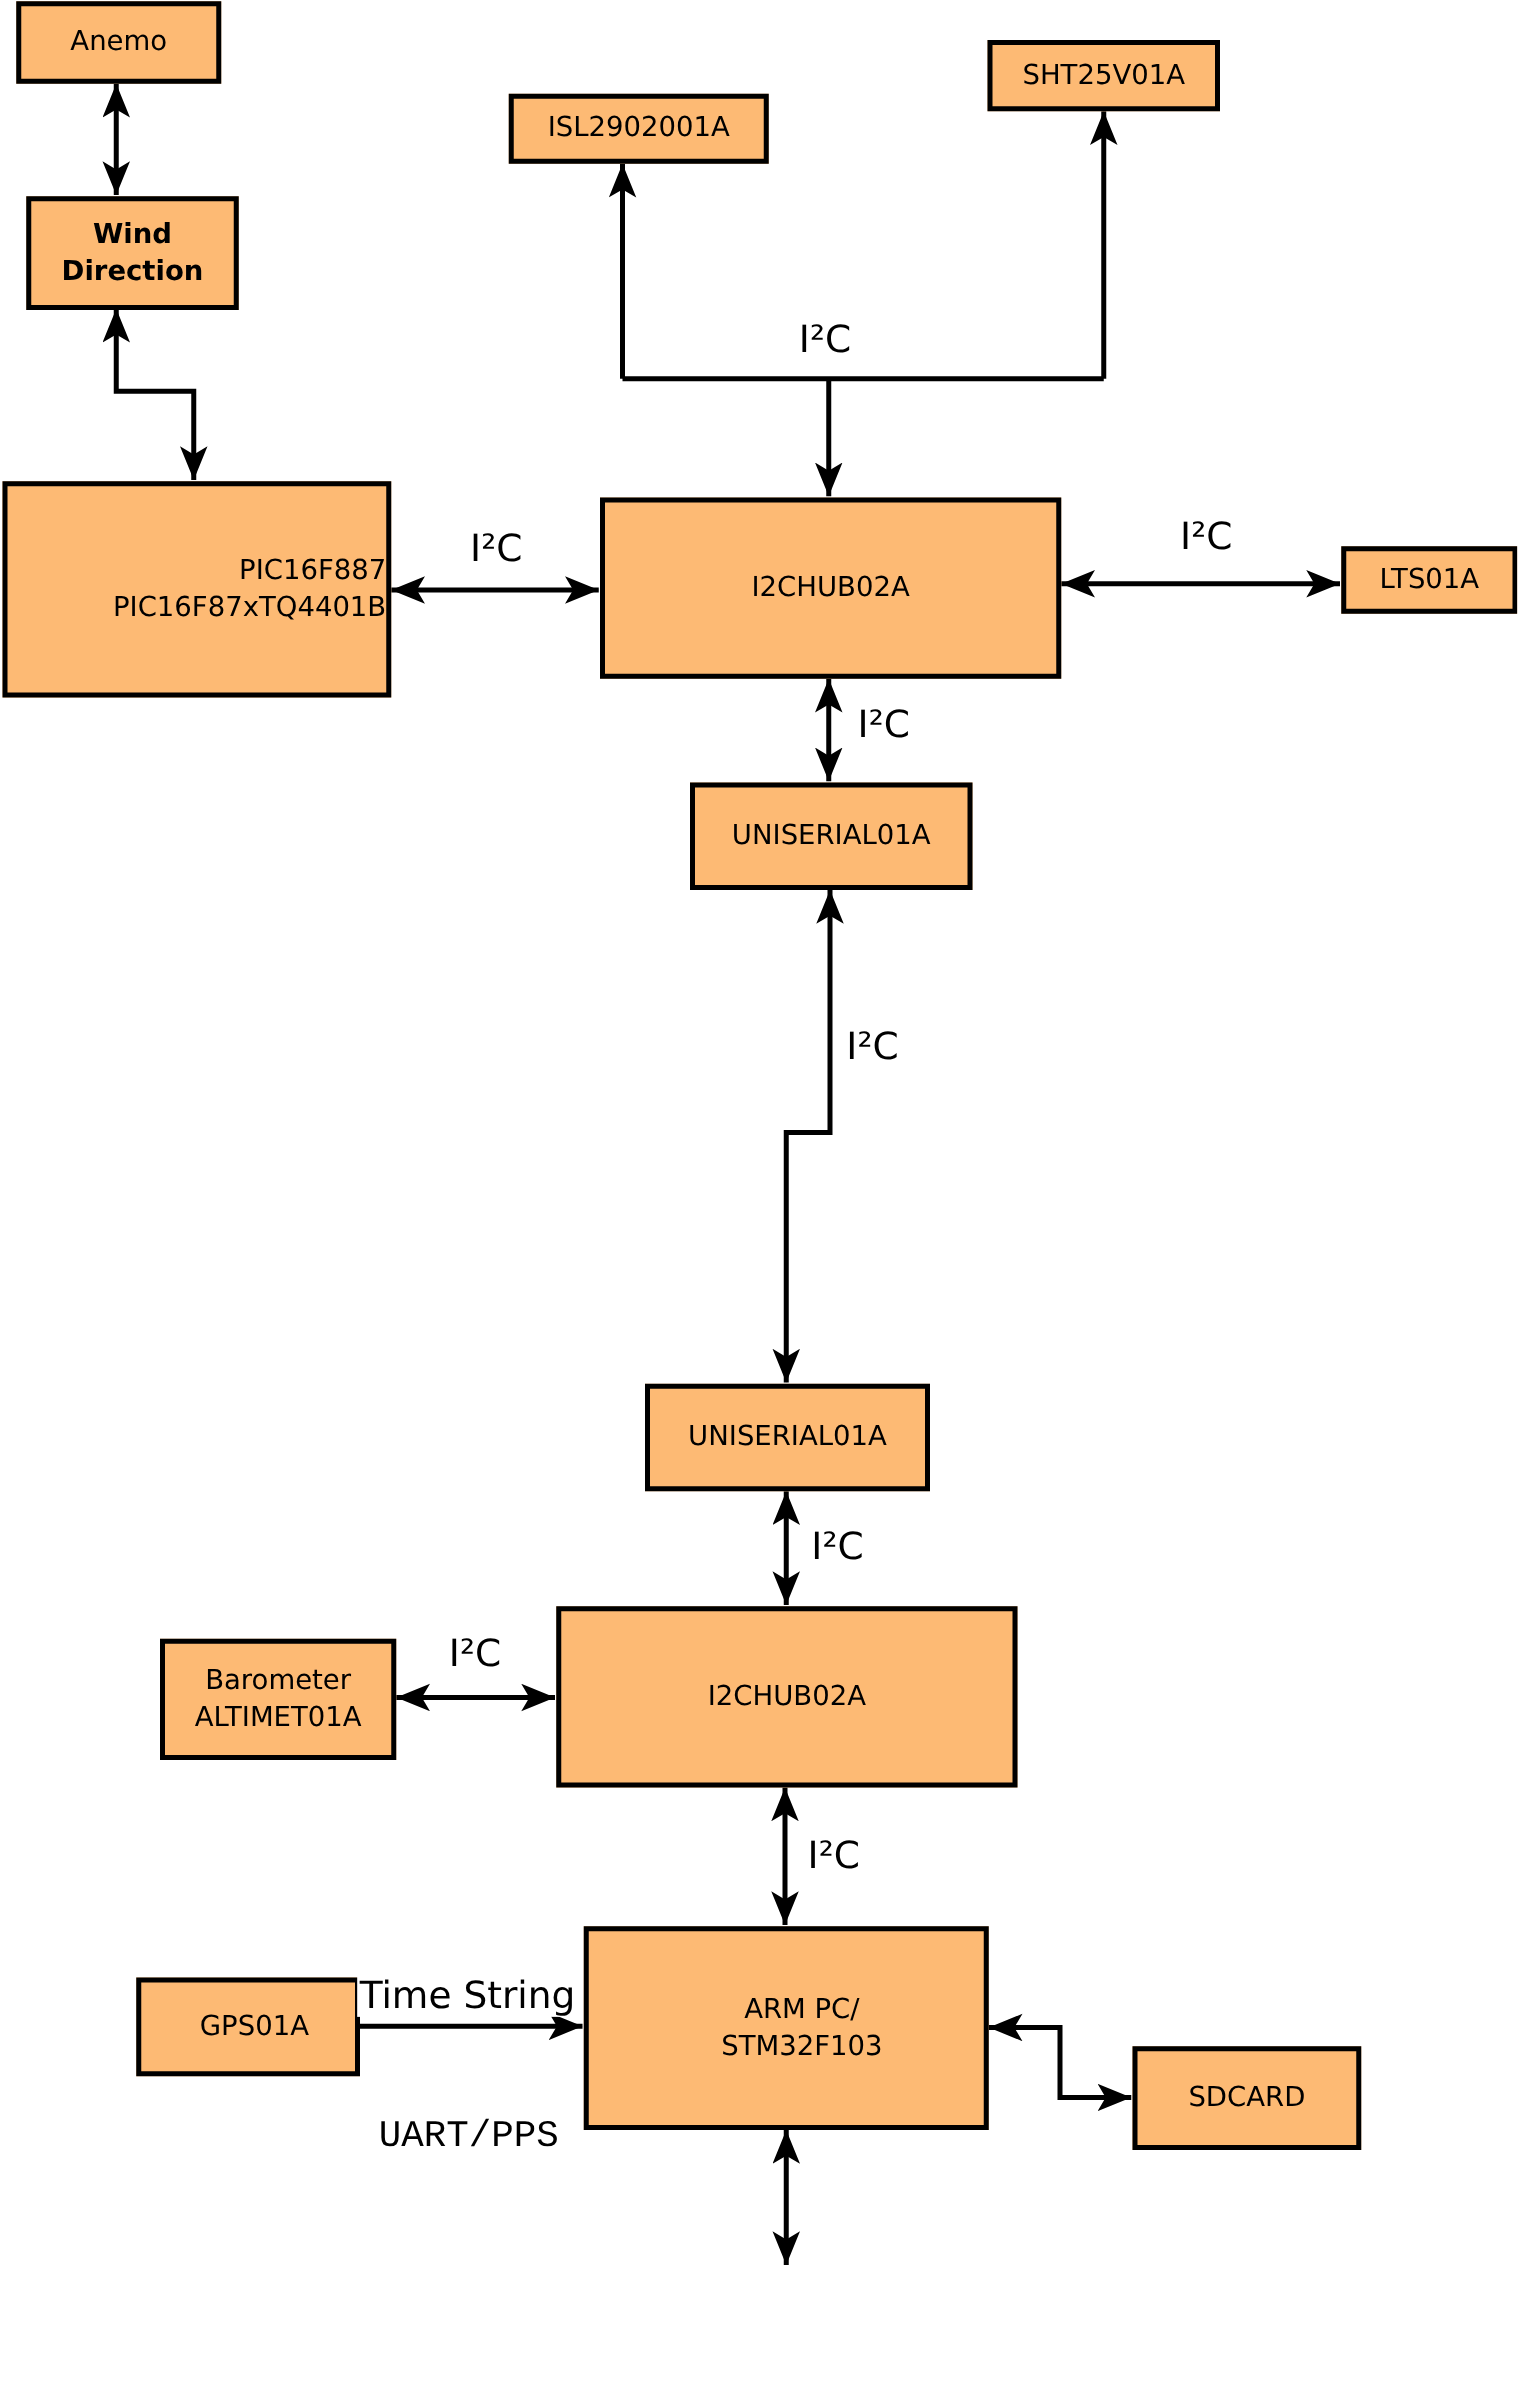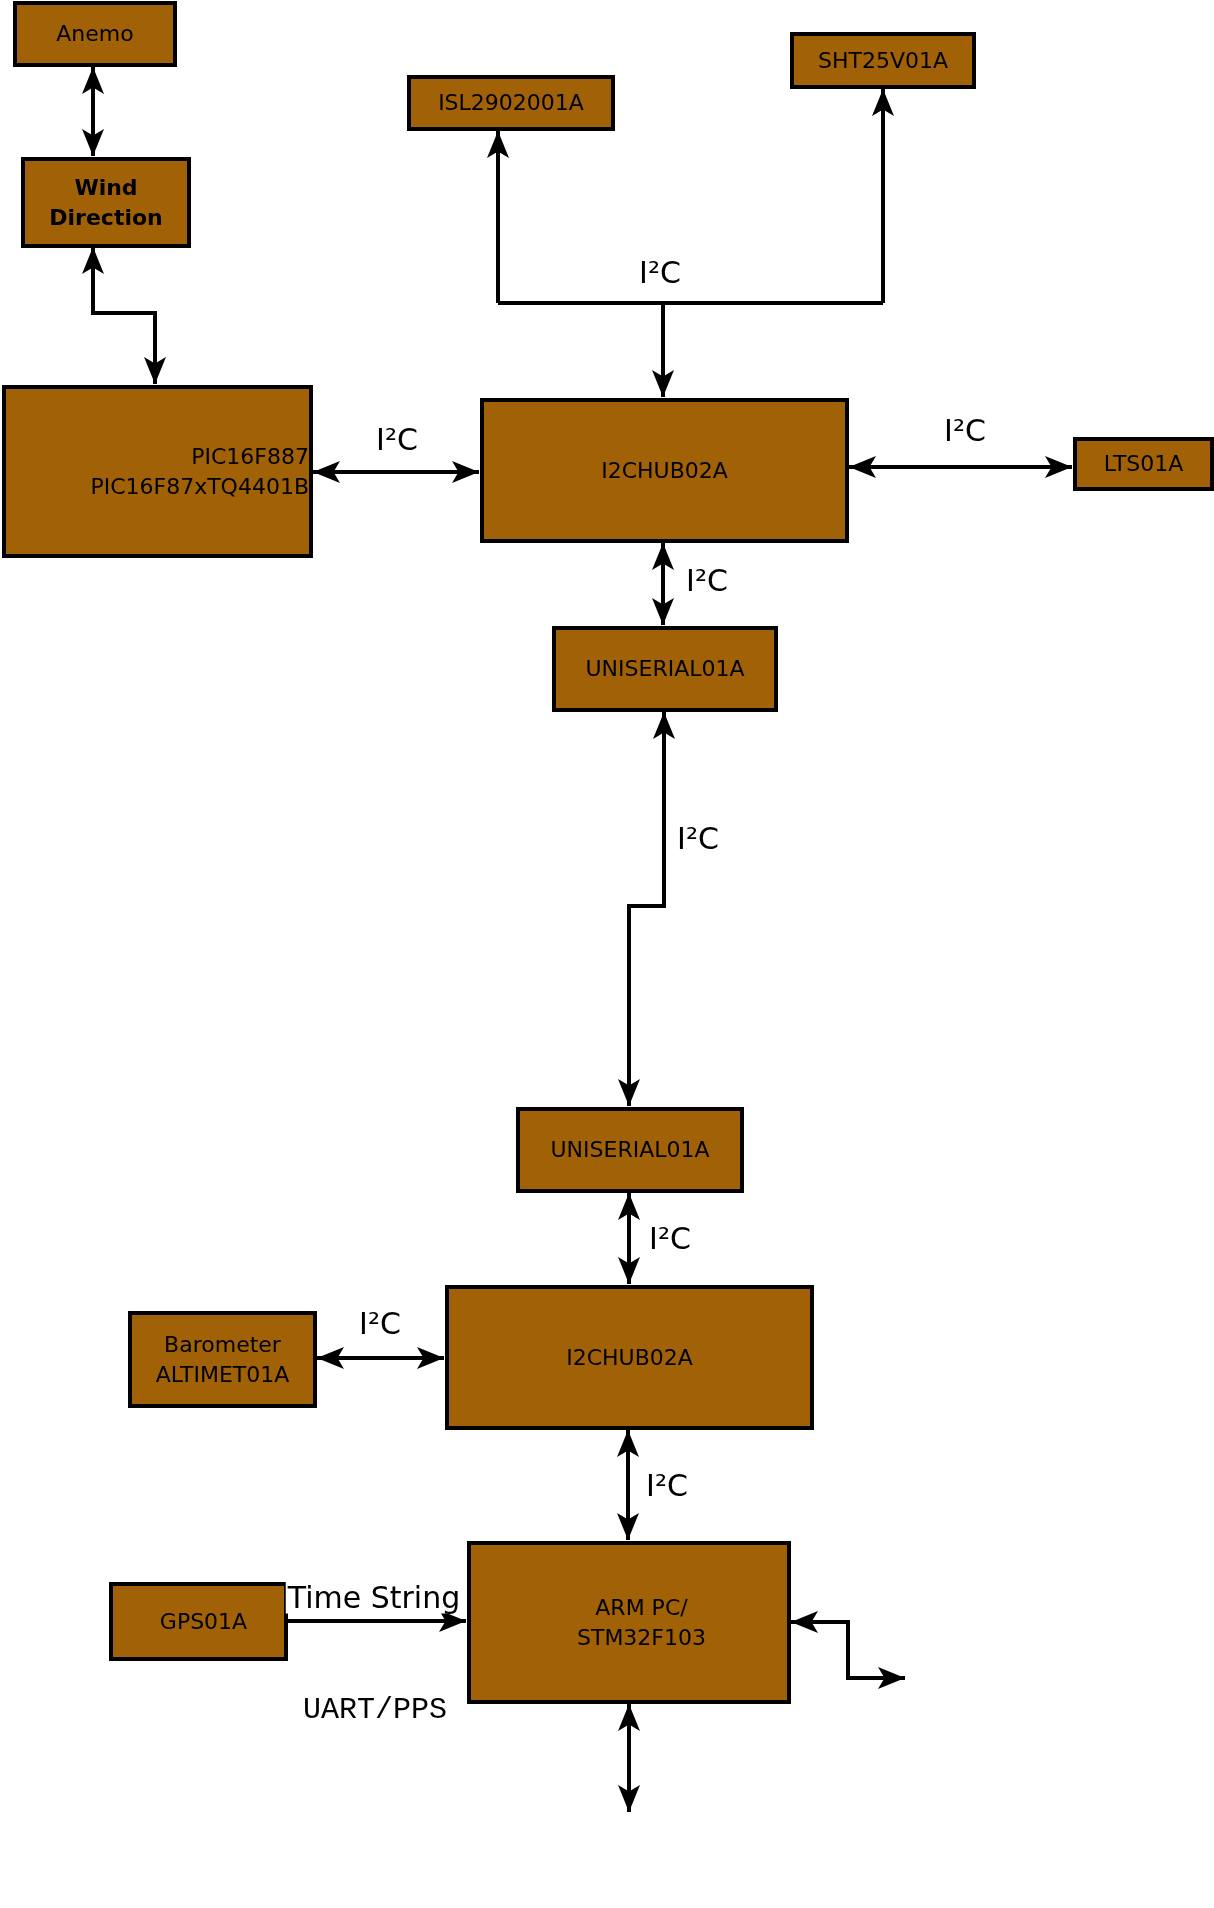--- a/index.html
+++ b/index.html
@@ -14,21 +14,21 @@
   }
   #wires {
     position: absolute;
     left: 0; top: 0;
     width: 1214px; height: 1908px;
   }
   .node {
     position: absolute;
     box-sizing: border-box;
     border: 4px solid #000000;
-    background: #a16207;
+    background: #fdba74;
     display: flex;
     flex-direction: column;
     align-items: center;
     justify-content: center;
     text-align: center;
     font-size: 22px;
     line-height: 1.32;
     white-space: nowrap;
   }
   .edge-label {
@@ -148,20 +148,23 @@
 
   <div class="node n-gps">
     <span>GPS01A</span>
   </div>
 
   <div class="node n-armpc">
     <span>ARM PC/</span>
     <span>STM32F103</span>
   </div>
 
+  <div class="node n-sdcard">
+    <span>SDCARD</span>
+  </div>
 
 
   <span class="edge-label l-top">I²C</span>
   <span class="edge-label l-pic-hub1">I²C</span>
   <span class="edge-label l-hub1-lts">I²C</span>
   <span class="edge-label l-hub1-uni1">I²C</span>
   <span class="edge-label l-long">I²C</span>
   <span class="edge-label l-uni2-hub2">I²C</span>
   <span class="edge-label l-baro-hub2">I²C</span>
   <span class="edge-label l-hub2-arm">I²C</span>

